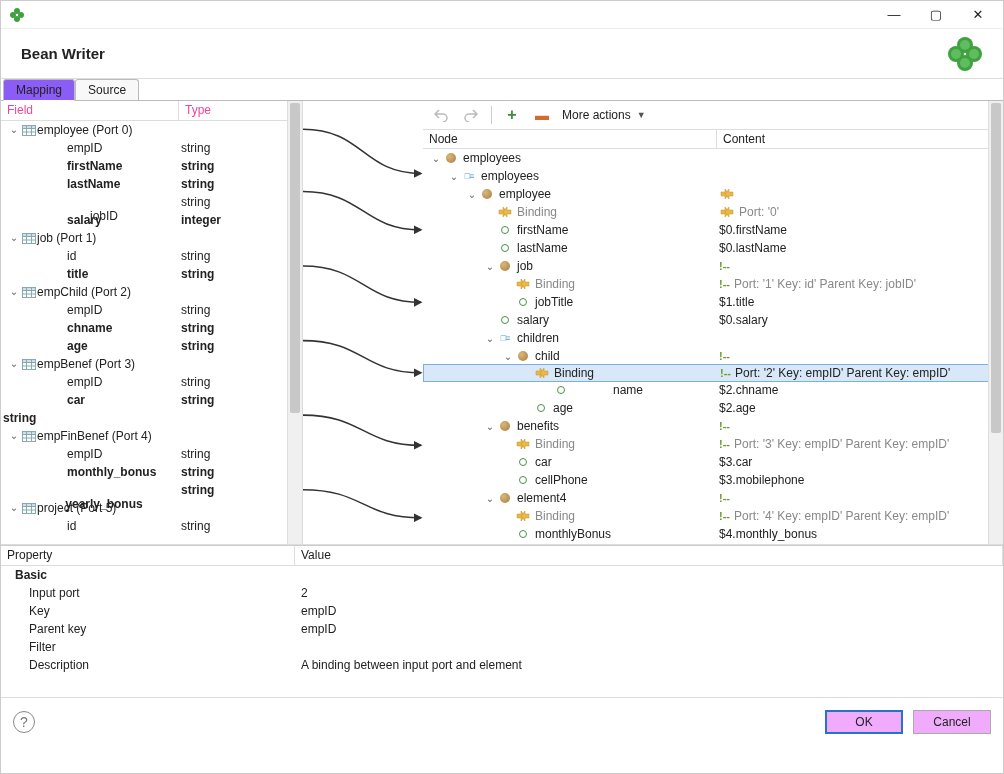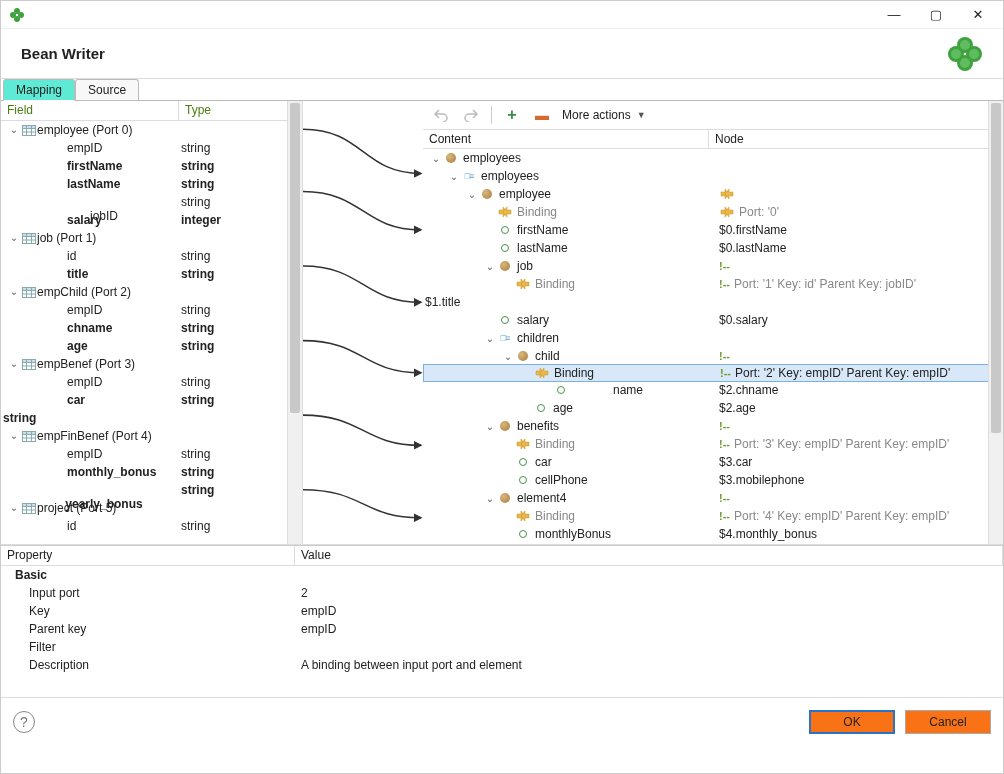--- a/index.html
+++ b/index.html
@@ -58,21 +58,21 @@
     padding: 3px 12px;
     border: 1px solid #bbb;
     border-bottom: none;
     border-radius: 3px 3px 0 0;
     background: #f8f8f8;
     margin-right: 0px;
     font-size: 12px;
     position: relative;
   }
   .tab.active {
-    background: #5eead4;
+    background: #8b5cf6;
     z-index: 1;
     margin-bottom: -1px;
     border-bottom: 1px solid #fff;
   }
 
   
   .main {
     display: flex;
     height: 444px;
     border-bottom: 1px solid #ddd;
@@ -87,21 +87,21 @@
   .left-panel .headers {
     display: flex;
     height: 20px;
     border-bottom: 1px solid #ddd;
     background: #fff;
   }
   .left-panel .headers .col {
     padding: 2px 6px;
     border-right: 1px solid #ddd;
     font-size: 12px;
-    color: #4d7c0f;
+    color: #ec4899;
   }
   .col-field { width: 178px; }
   .col-type { flex: 1; }
   .left-tree {
     flex: 1;
     overflow: hidden;
     position: relative;
   }
   .left-scroll {
     position: absolute;
@@ -298,23 +298,23 @@
     align-items: center;
     justify-content: center;
     color: #777;
     font-size: 14px;
   }
   .footer .buttons {
     display: flex;
     gap: 10px;
   }
   .footer .btn {
-    width: 86px; height: 24px;
+    width: 78px; height: 24px;
     border: 1px solid #aaa;
-    background: #f97316;
+    background: #f0abfc;
     display: flex;
     align-items: center;
     justify-content: center;
   }
   .footer .btn.primary {
     border: 2px solid #2a72c8;
   }
 
   
   .table-icon svg { width: 14px; height: 11px; }
@@ -671,22 +671,22 @@
         </div>
         <div class="sep"></div>
         <div class="tbtn" style="color:#3a8f3a;font-weight:700;font-size:16px;">+</div>
         <div class="tbtn" style="color:#d46a2e;font-weight:700;">▬</div>
         <div class="more-actions">
           <span>More actions</span>
           <span style="font-size:9px;color:#555;">▼</span>
         </div>
       </div>
       <div class="right-headers">
+        <div class="col col-node">Node</div>
         <div class="col col-content">Content</div>
-        <div class="col col-node">Node</div>
       </div>
       <div class="right-tree" id="right-tree">
           <div class="r-row">
             <div class="node-cell" style="padding-left: 6px;">
               <span class="chev">⌄</span>
               <span class="icon-wrap">
                 <span class="bean-icon"></span>
               </span>
               <span style="width:4px;display:inline-block"></span>
               <span class="">employees</span>
@@ -798,20 +798,28 @@
               </span>
               <span style="width:4px;display:inline-block"></span>
               <span class="gray-text">Binding</span>
             </div>
             <div class="content-cell">
               <span class="green-bang">!--</span>
               <span class="gray-text">Port: '1' Key: id' Parent Key: jobID'</span>
             </div>
           </div>
           <div class="r-row">
+            <div class="node-cell" style="padding-left: 78px;">
+              <span class="chev"></span>
+              <span class="icon-wrap">
+                <span class="dot-icon"></span>
+              </span>
+              <span style="width:4px;display:inline-block"></span>
+              <span class="">jobTitle</span>
+            </div>
             <div class="content-cell">
               <span class="">$1.title</span>
             </div>
           </div>
           <div class="r-row">
             <div class="node-cell" style="padding-left: 60px;">
               <span class="chev"></span>
               <span class="icon-wrap">
                 <span class="dot-icon"></span>
               </span>

